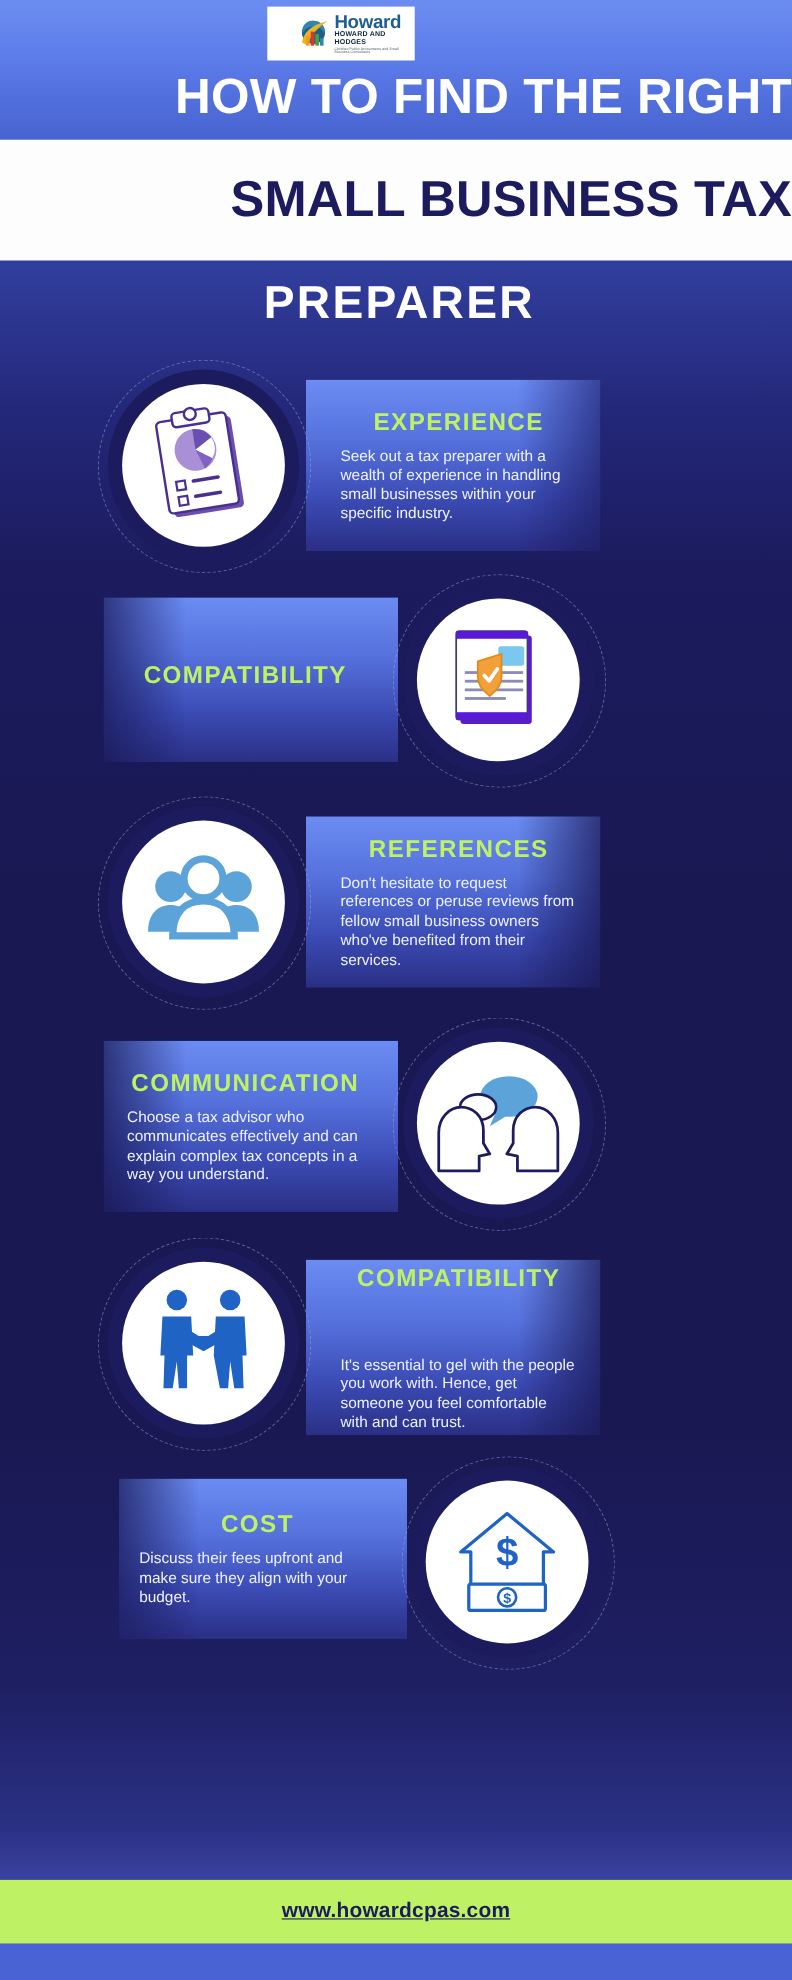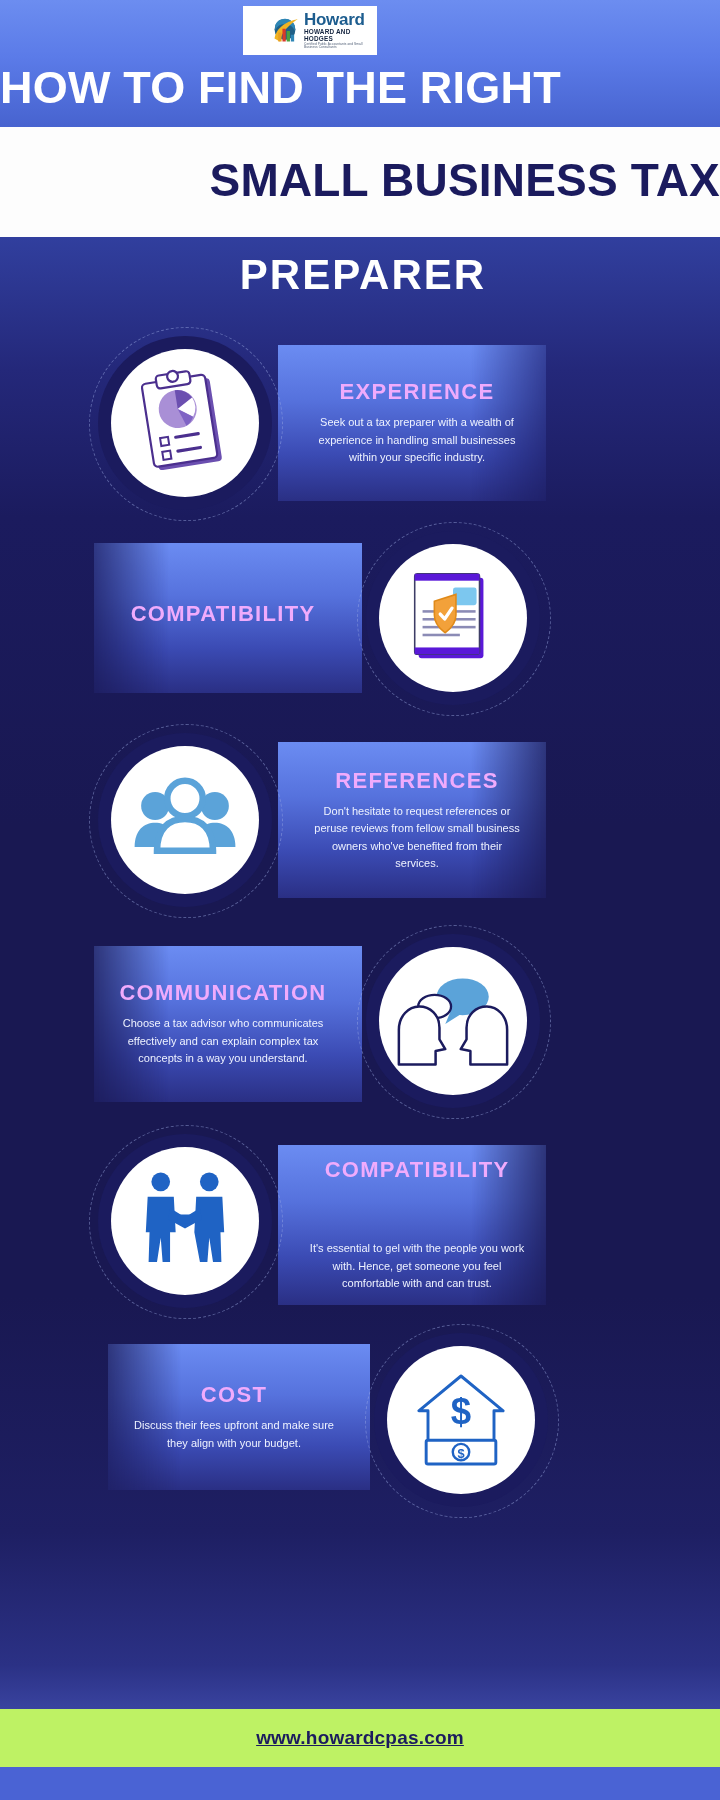--- a/index.html
+++ b/index.html
@@ -38,21 +38,21 @@
   .logo-sub {
     font-size:6.4px; font-weight:bold; color:#14243f; letter-spacing:0.2px;
     margin-top:1px;
   }
   .logo-tag {
     font-size:3.2px; color:#4b5a72; letter-spacing:0.1px; margin-top:1px;
   }
 
   .title-line1 {
     position:absolute; left:0; top:62px; width:720px;
-    text-align:left; color:#ffffff;
+    text-align:right; color:#ffffff;
     font-size:45px; font-weight:bold; letter-spacing:0.2px;
     font-family:"Liberation Sans", sans-serif;
   }
 
   .white-band {
     position:absolute; left:0; top:127px; width:720px; height:110px;
     background:#fdfdfd;
   }
   .title-line2 {
     position:absolute; left:0; top:153px; width:720px;
@@ -85,25 +85,25 @@
     -webkit-mask-image:linear-gradient(270deg,#000 0%,#000 72%,rgba(0,0,0,0.25) 100%);
             mask-image:linear-gradient(270deg,#000 0%,#000 72%,rgba(0,0,0,0.25) 100%);
   }
   .panel-inner {
     position:absolute; left:0; right:0; top:0; bottom:0;
     display:flex; flex-direction:column; align-items:center;
     justify-content:center;
     padding:6px 14px;
   }
   .card-title {
-    color:#f0abfc; font-size:22px; font-weight:bold; letter-spacing:1.3px;
+    color:#bef264; font-size:22px; font-weight:bold; letter-spacing:1.3px;
     text-align:center; margin-bottom:9px; white-space:nowrap;
   }
   .card-body {
-    color:#eef2ff; font-size:11px; line-height:17.5px; text-align:center;
+    color:#eef2ff; font-size:14px; line-height:17.5px; text-align:left;
     max-width:215px;
   }
 
   
   .badge {
     position:absolute; width:174px; height:174px; border-radius:50%;
     background:#1b1b5e;
     display:flex; align-items:center; justify-content:center;
   }
   .badge::before{

